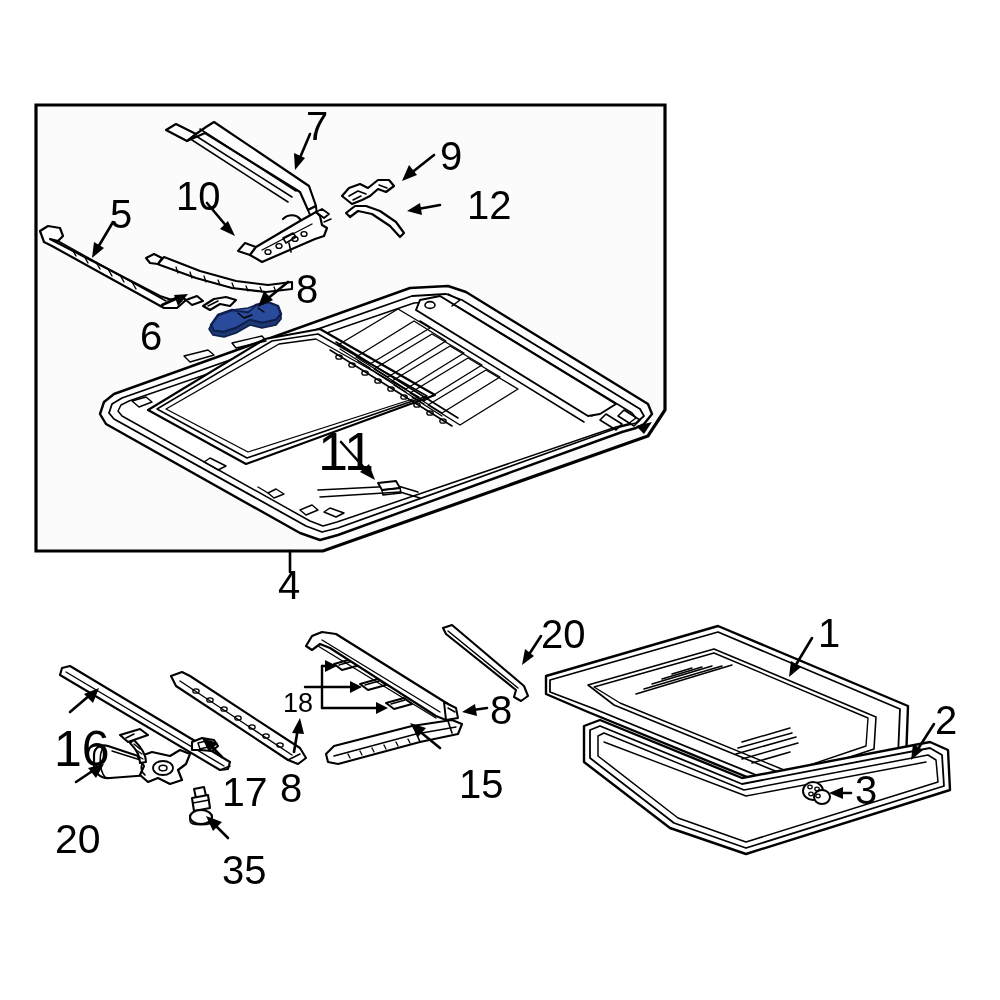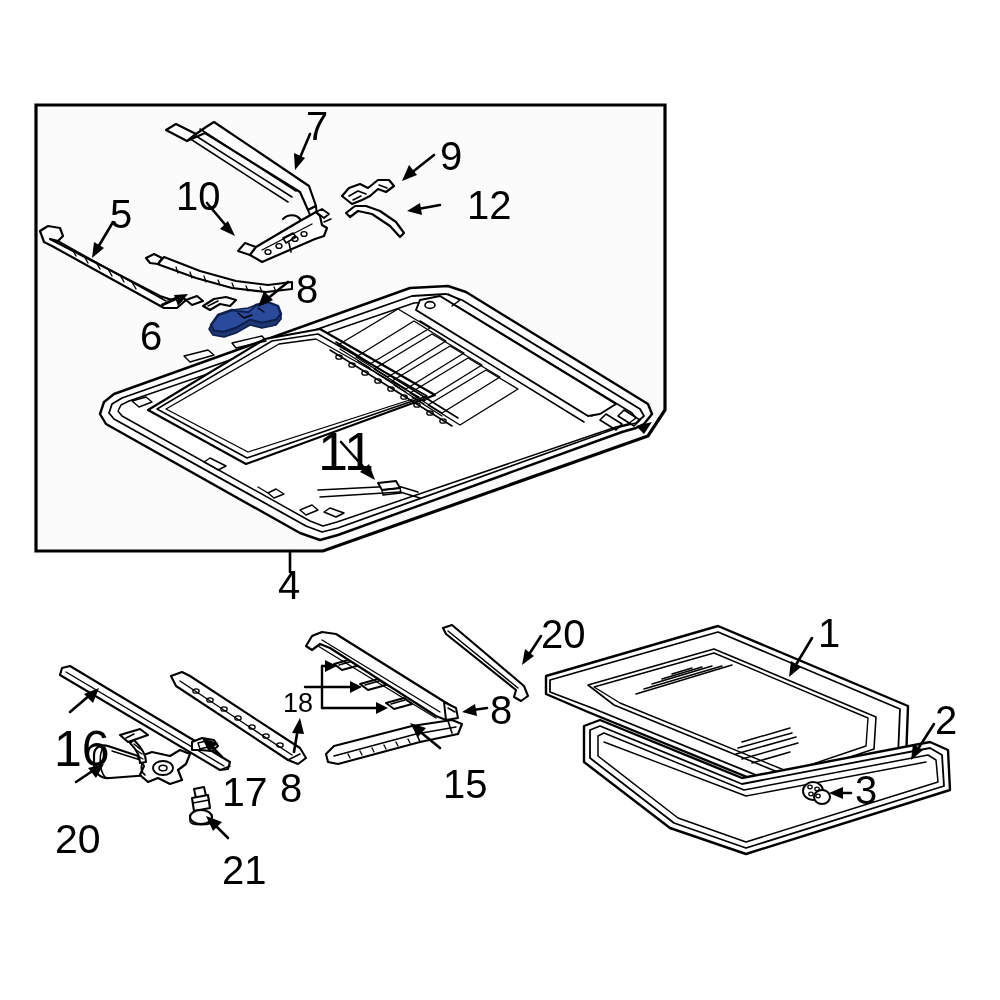--- a/index.html
+++ b/index.html
@@ -411,21 +411,21 @@
 <div class="callout" style="left:110px;top:194px;font-size:40px;">5</div>
 <div class="callout" style="left:140px;top:316px;font-size:40px;">6</div>
 <div class="callout" style="left:306px;top:106px;font-size:40px;">7</div>
 <div class="callout" style="left:296px;top:269px;font-size:40px;">8</div>
 <div class="callout" style="left:440px;top:136px;font-size:40px;">9</div>
 <div class="callout" style="left:176px;top:176px;font-size:40px;text-align:right;">10</div>
 <div class="callout" style="left:318px;top:424px;font-size:54px;">11</div>
 <div class="callout" style="left:447px;top:185px;font-size:40px;margin-left:20px;">12</div>
 <div class="callout" style="left:280px;top:768px;font-size:40px;">8</div>
 <div class="callout" style="left:490px;top:690px;font-size:40px;">8</div>
-<div class="callout" style="left:443px;top:764px;font-size:40px;">15</div>
+<div class="callout" style="left:459px;top:764px;font-size:40px;">15</div>
 <div class="callout" style="left:54px;top:724px;font-size:50px;">16</div>
 <div class="callout" style="left:222px;top:772px;font-size:41px;">17</div>
 <div class="callout" style="left:283px;top:690px;font-size:27px;">18</div>
 <div class="callout" style="left:541px;top:614px;font-size:40px;">20</div>
 <div class="callout" style="left:55px;top:793px;font-size:41px;margin-top:26px;">20</div>
-<div class="callout" style="left:222px;top:850px;font-size:40px;">21</div>
+<div class="callout" style="left:222px;top:850px;font-size:40px;">35</div>
 
 </div>
 
 </body></html>

